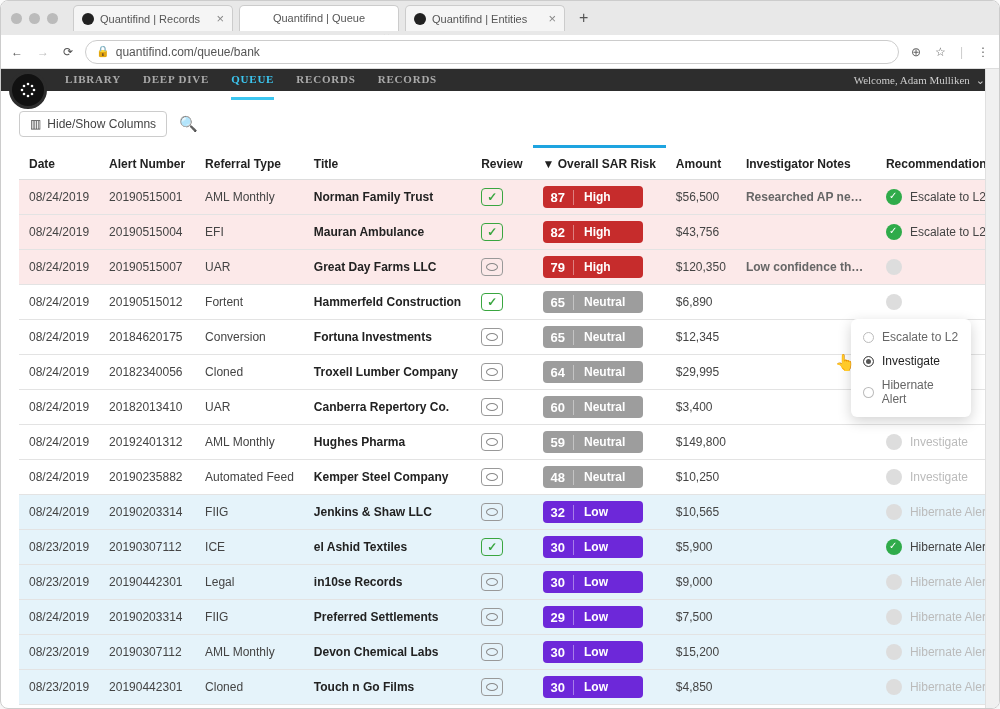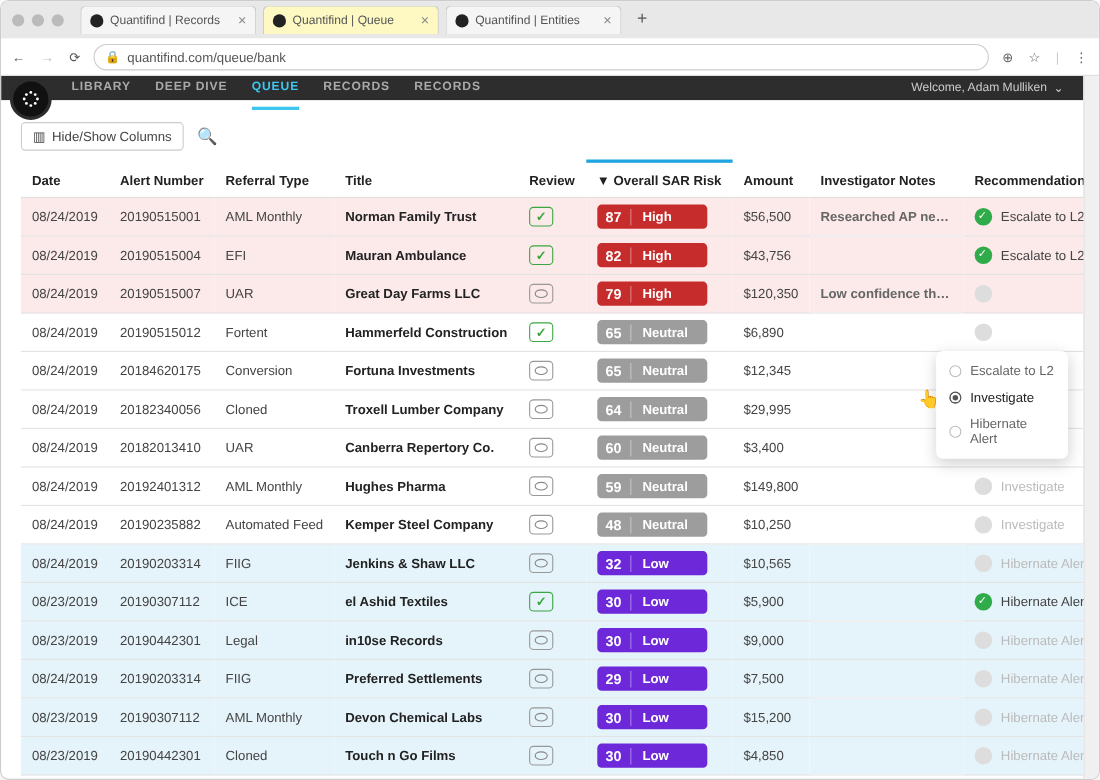--- a/index.html
+++ b/index.html
@@ -38,21 +38,21 @@
     height: 26px;
     padding: 0 8px;
     display: flex;
     align-items: center;
     gap: 6px;
     font-size: 11px;
     color: #555;
     min-width: 160px;
     max-width: 180px;
   }
-  .tab.active { background: #fef9c3; }
+  .tab.active { background: #ffffff; flex-direction: column; }
   .tab .close { margin-left: auto; color: #888; font-size: 13px; }
   .tab-icon { width: 12px; height: 12px; border-radius: 50%; background: #222; display:inline-block;}
   .tab-add { font-size: 16px; color: #555; padding: 0 8px; }
   .url-bar-row {
     background: #fff;
     border-bottom: 1px solid #ddd;
     display: flex;
     align-items: center;
     height: 34px;
     padding: 0 10px;
@@ -73,21 +73,21 @@
   }
   .url-actions { display: flex; gap: 14px; color: #666; }
 
   
   .app-nav {
     background: #2d2d2d;
     color: #aaa;
     display: flex;
     align-items: center;
     height: 22px;
-    padding-right: 18px;
+    font-family: Liberation Serif, serif;
   }
   .logo-circle {
     width: 38px; height: 38px; border-radius: 50%;
     background: #111;
     margin: 0 18px 0 8px;
     position: relative;
     top: 10px;
     display: flex; align-items: center; justify-content: center;
     border: 3px solid #2d2d2d;
   }

